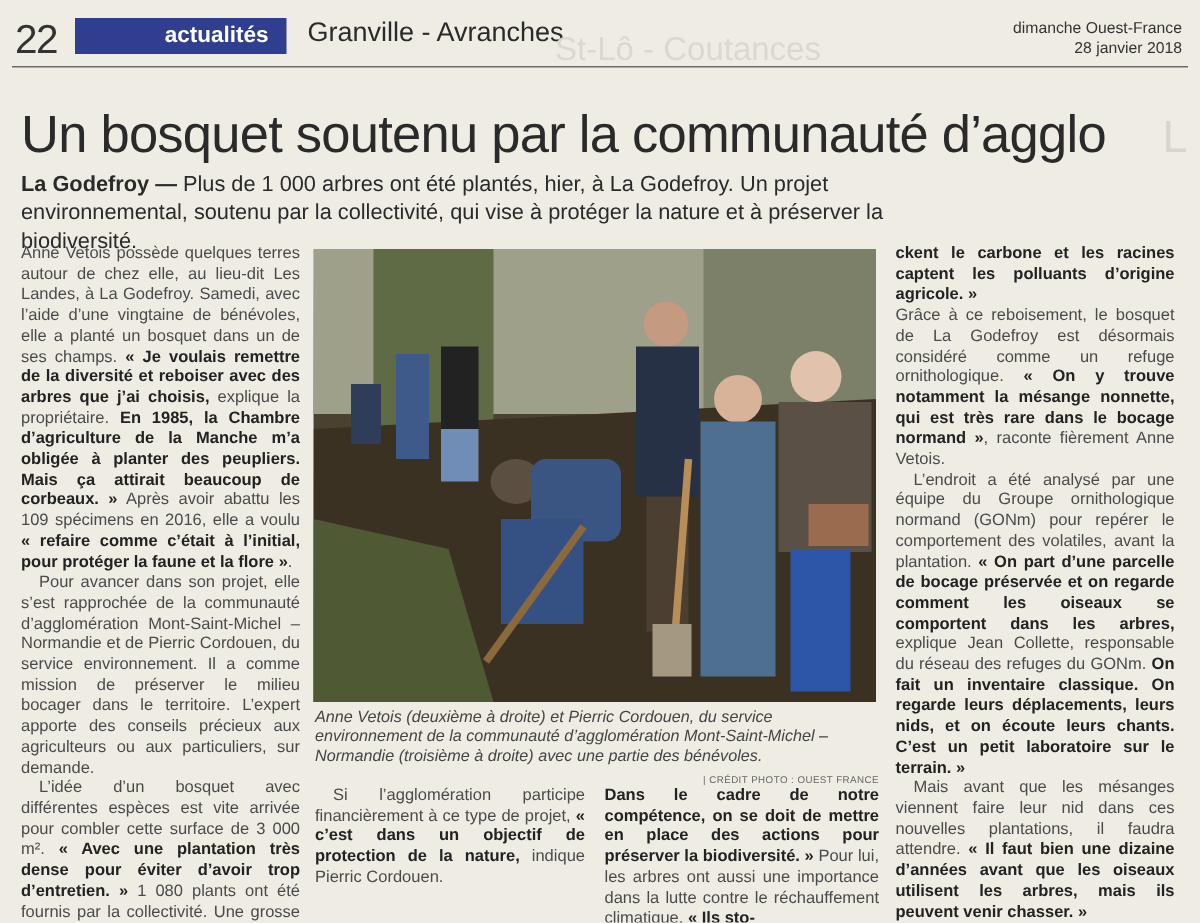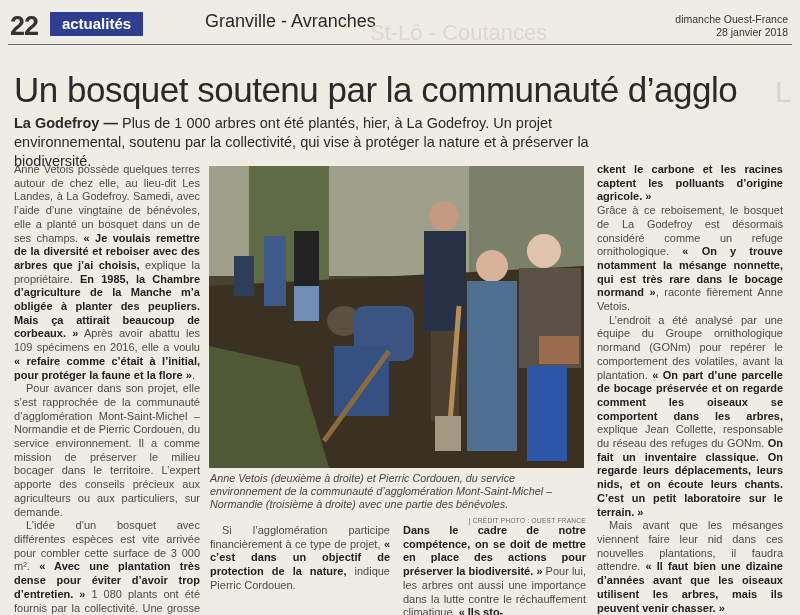--- a/index.html
+++ b/index.html
@@ -4,23 +4,23 @@
 <style>
   html, body { margin:0; padding:0; }
   body {
     width:800px; height:615px; overflow:hidden;
     background:#efece4;
     font-family:"Liberation Sans", sans-serif;
     color:#2a2a2a;
     position:relative;
   }
   .header { position:absolute; left:0; top:0; width:800px; height:44px; }
-  .page-num { position:absolute; left:10px; top:11px; font-size:27px; color:#333; letter-spacing:-1px; font-weight:700; }
+  .page-num { position:absolute; left:10px; top:11px; font-size:27px; color:#333; letter-spacing:-1px; font-weight:400; }
   .section-badge { position:absolute; left:50px; top:12px; width:93px; height:24px; background:#2f3e8f; color:#fff;
-    font-size:15px; font-weight:bold; line-height:24px; text-align:center; }
+    font-size:15px; font-weight:bold; line-height:24px; text-align:center;padding-left:48px; }
   .edition { position:absolute; left:205px; top:11px; font-size:18px; color:#2a2a2a; }
   .ghost { position:absolute; left:370px; top:20px; font-size:22px; color:#dcd8cf; }
   .date-box { position:absolute; right:12px; top:13px; text-align:right; font-size:10.5px; line-height:13px; color:#333; }
   .rule { position:absolute; left:8px; top:44px; width:784px; height:1px; background:#6a6a6a; }
 
   .headline { position:absolute; left:14px; top:70px; font-size:35px; color:#2a2a2a; letter-spacing:-0.5px; white-space:nowrap; }
   .ghost-right { position:absolute; left:775px; top:75px; font-size:30px; color:#d9d5cc; }
   .standfirst { position:absolute; left:14px; top:114px; width:600px; font-size:14.5px; line-height:19px; color:#2a2a2a; }
   .standfirst b { font-weight:bold; }
 

